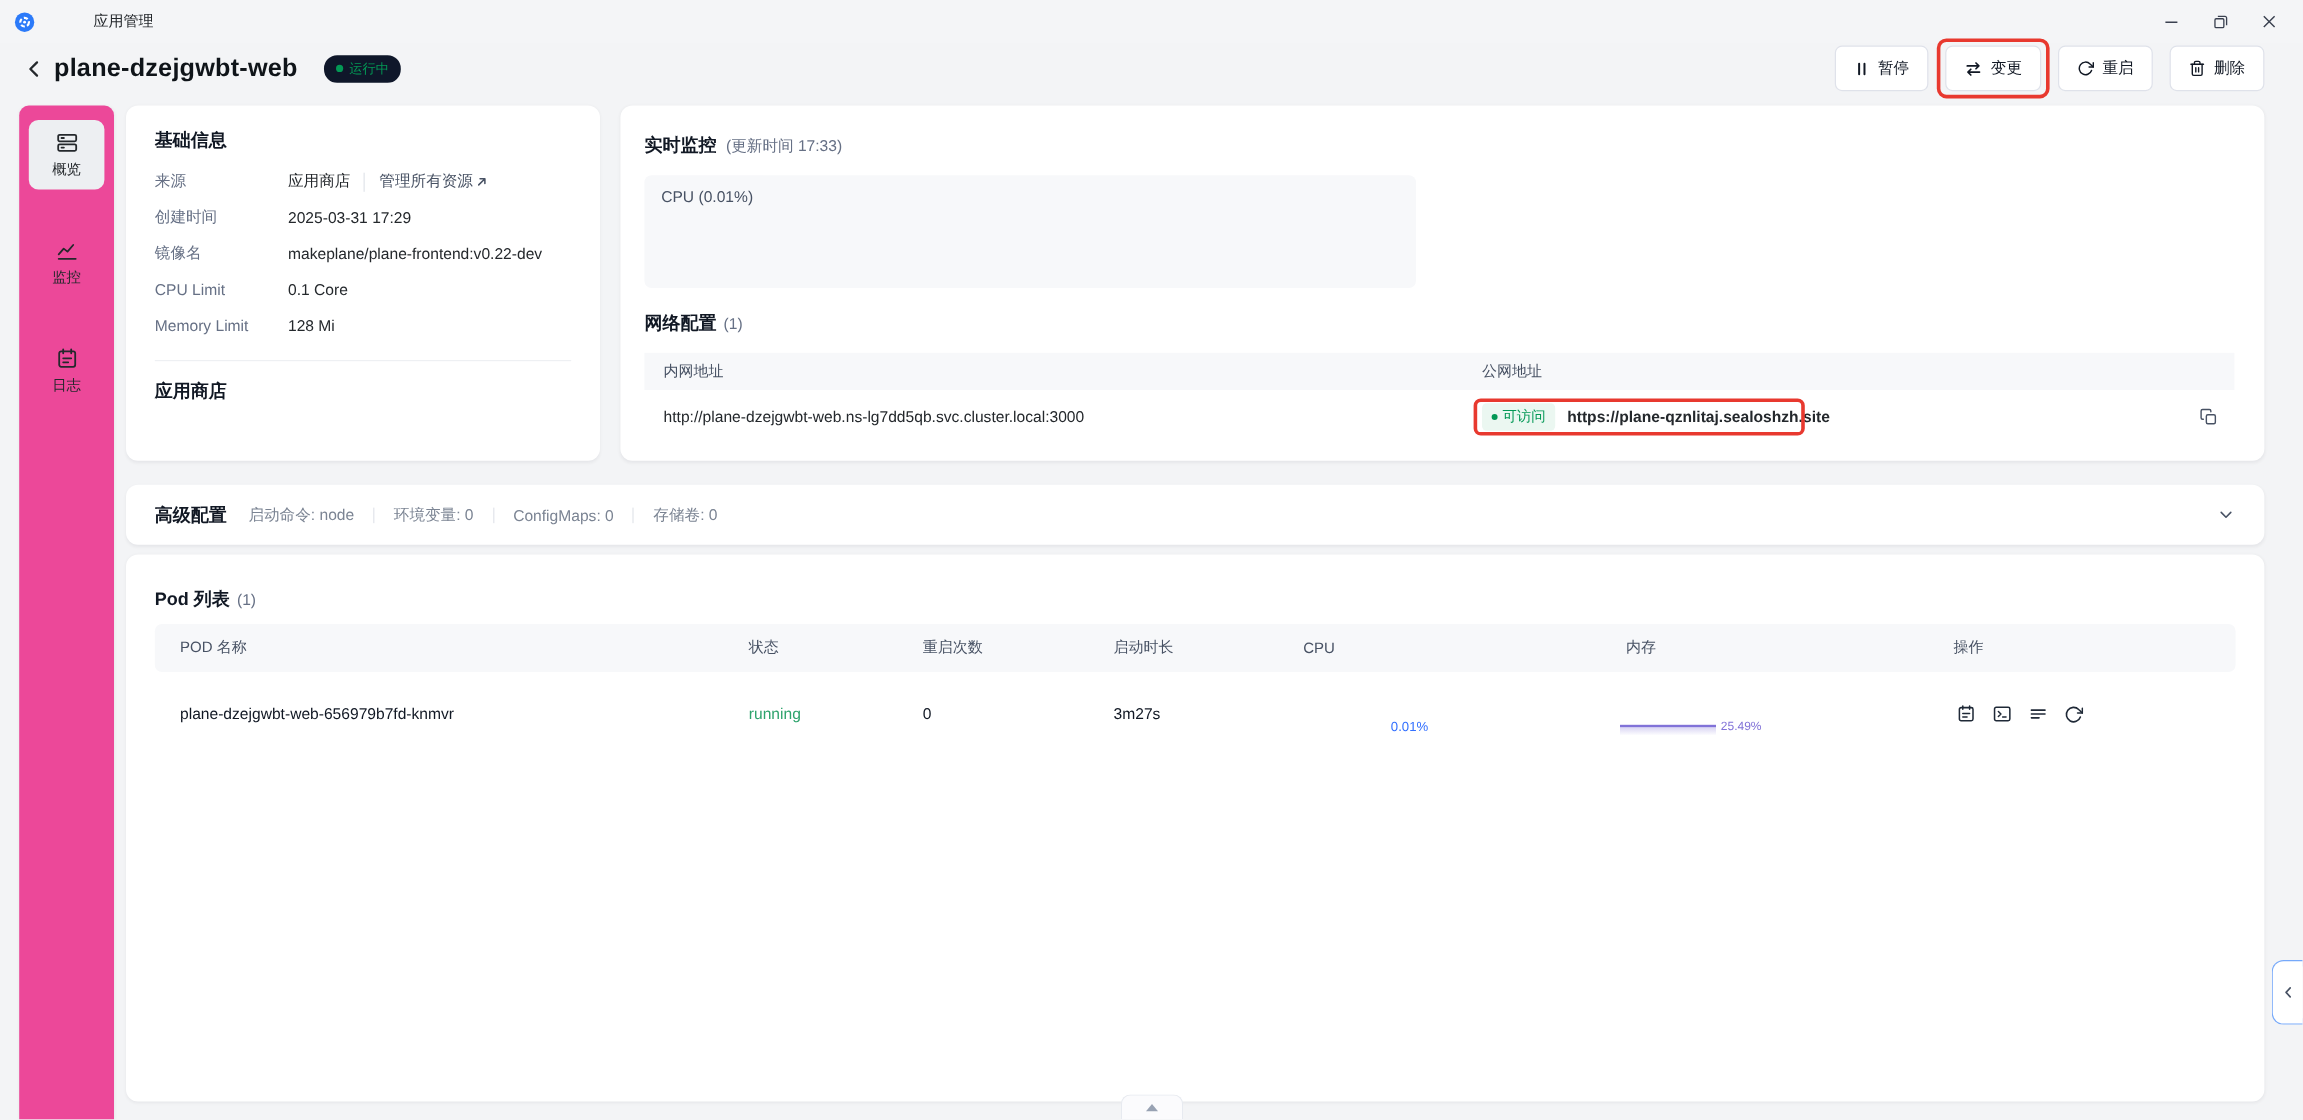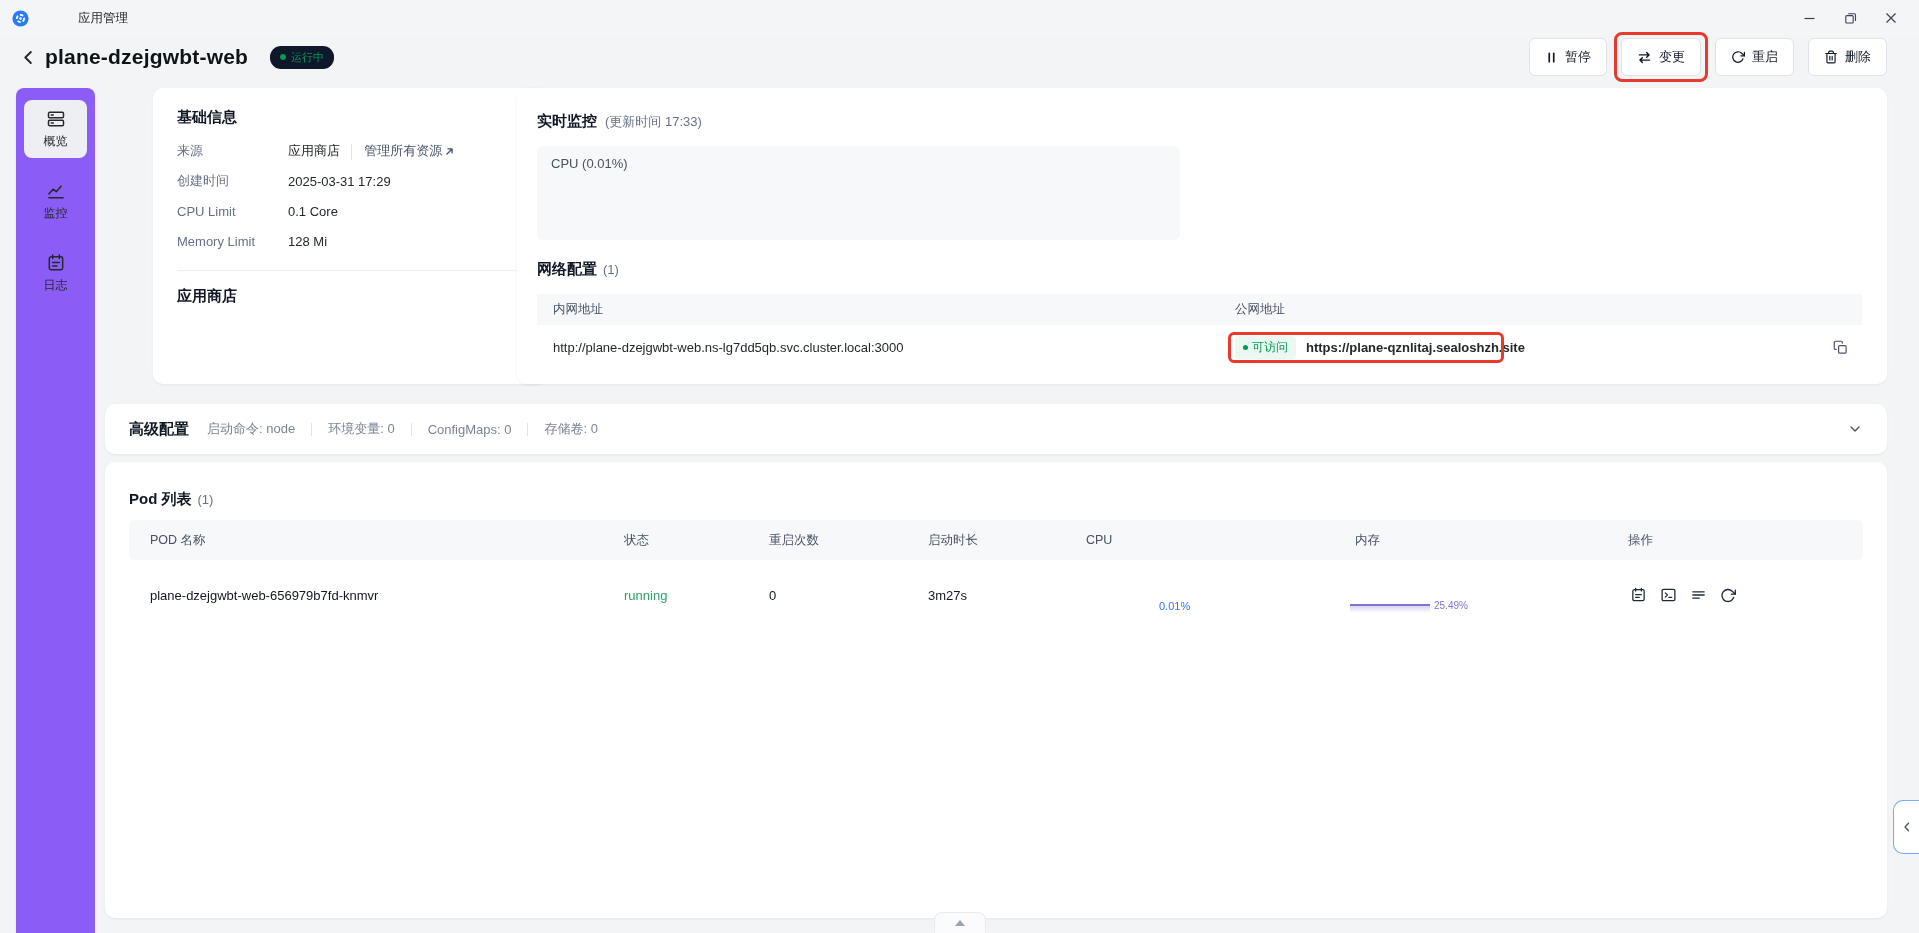--- a/index.html
+++ b/index.html
@@ -29,31 +29,31 @@
   .hd-actions { margin-left:auto; display:flex; align-items:center; gap:14px; padding-right:12px; }
   .hbtn { display:inline-flex; align-items:center; gap:7px; height:38px; padding:0 15px;
     background:#fff; border:1px solid #dfe2ea; border-radius:6px; font-size:13px; color:#111824;
     font-family:inherit; cursor:pointer; }
   .chg-wrap { position:relative; display:inline-flex; }
   .red-box { position:absolute; left:-7px; right:-7px; top:-6px; bottom:-6px;
     border:3px solid #e8392f; border-radius:8px; pointer-events:none; }
 
   
   .sidebar { position:absolute; left:16px; top:88px; width:79px; height:845px;
-    background:#8b5cf6; border-radius:8px 8px 0 0; box-shadow:0 1px 3px rgba(16,24,40,.05);
-    display:flex; flex-direction:column; align-items:center; padding-top:12px; gap:14px; }
+    background:#ec4899; border-radius:8px 8px 0 0; box-shadow:0 1px 3px rgba(16,24,40,.05);
+    display:flex; flex-direction:column; align-items:center; padding-top:12px; gap:32px; }
   .side-item { width:63px; height:58px; border-radius:8px; display:flex; flex-direction:column;
     align-items:center; justify-content:center; gap:4px; cursor:pointer; color:#24282c; }
   .side-item.active { background:#edeff2; }
   .side-item span { font-size:12px; }
 
   
   .card { position:absolute; background:#fff; border-radius:10px;
     box-shadow:0 1px 3px rgba(16,24,40,.06); }
-  .card-basic   { left:105px; top:88px;  width:395px;  height:296px;margin-left:48px; }
+  .card-basic   { left:105px; top:88px;  width:395px;  height:296px; }
   .card-monitor { left:517px; top:88px;  width:1370px; height:296px; }
   .card-adv     { left:105px; top:404px; width:1782px; height:50px; }
   .card-pods    { left:105px; top:462px; width:1782px; height:456px; }
 
   .sec-title { font-size:15px; font-weight:bold; color:#111824; }
   .sub-gray { font-size:13px; color:#667085; font-weight:normal; }
 
   
   .card-basic { padding:20px 24px; }
   .kv { position:relative; height:30px; display:flex; align-items:center; font-size:13px; }
@@ -241,20 +241,24 @@
         <svg width="11" height="11" viewBox="0 0 12 12" fill="none" stroke="currentColor" stroke-width="1.4" stroke-linecap="round" stroke-linejoin="round">
             <path d="M3.2 8.8 8.8 3.2M4.4 3.2h4.4v4.4"></path>
           </svg>
       </span>
     </div>
     <div class="kv">
       <span class="k">创建时间</span>
       <span class="v">2025-03-31 17:29</span>
     </div>
     <div class="kv">
+      <span class="k">镜像名</span>
+      <span class="v">makeplane/plane-frontend:v0.22-dev</span>
+    </div>
+    <div class="kv">
       <span class="k">CPU Limit</span>
       <span class="v">0.1 Core</span>
     </div>
     <div class="kv">
       <span class="k">Memory Limit</span>
       <span class="v">128 Mi</span>
     </div>
   </div>
   <div class="divider"></div>
   <div class="sec-title">应用商店</div>

